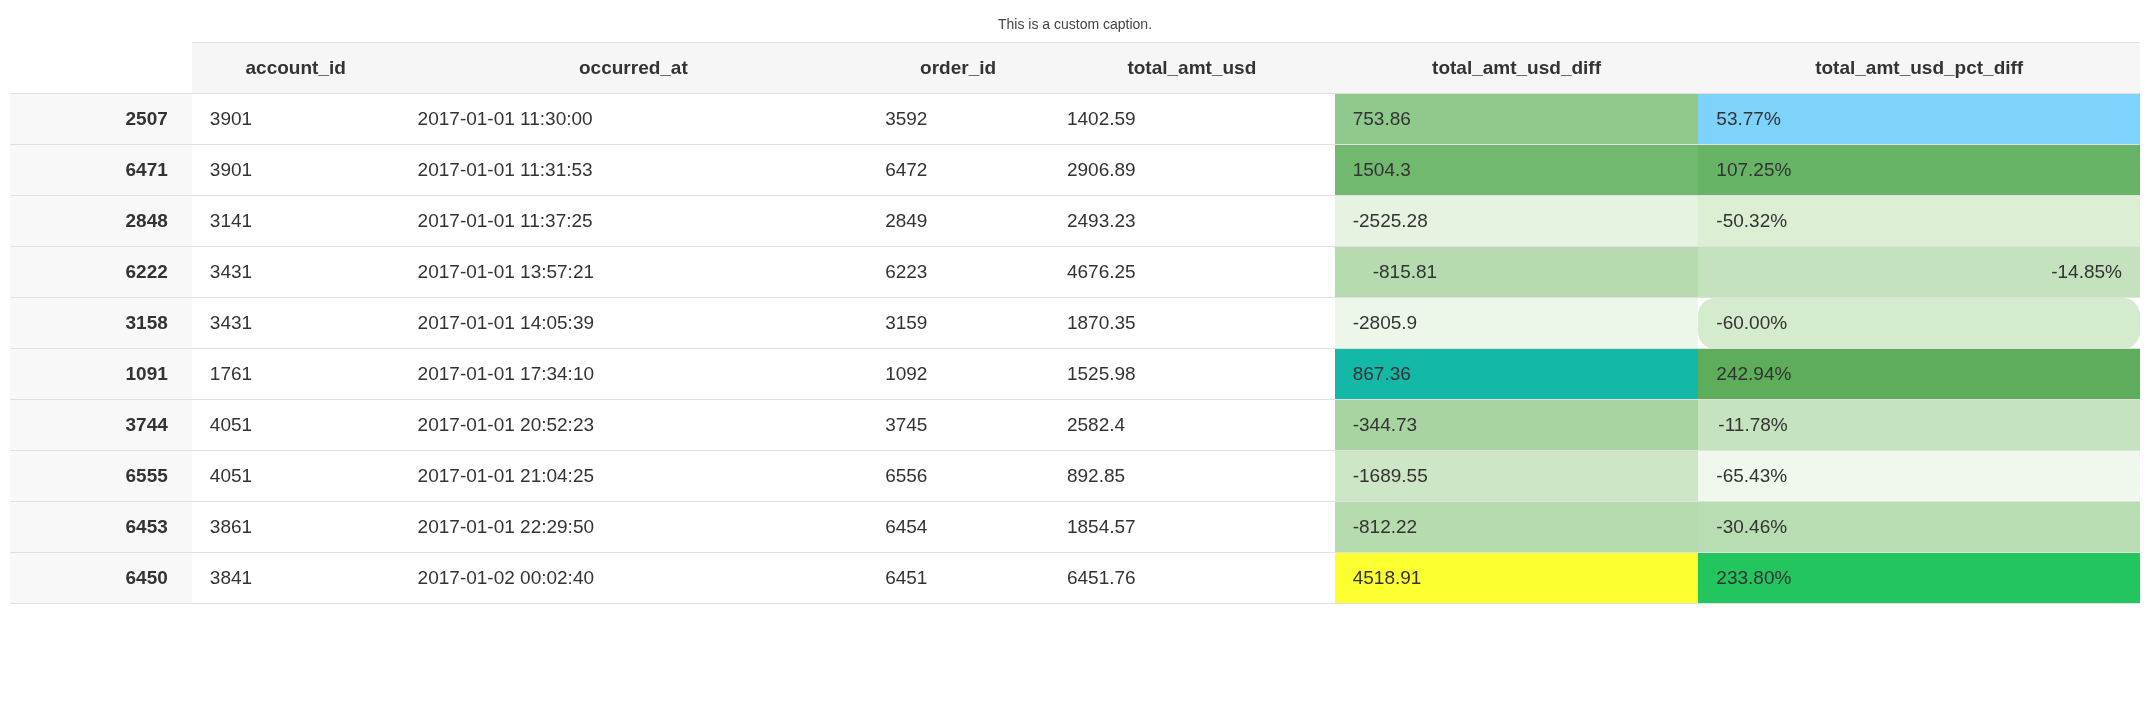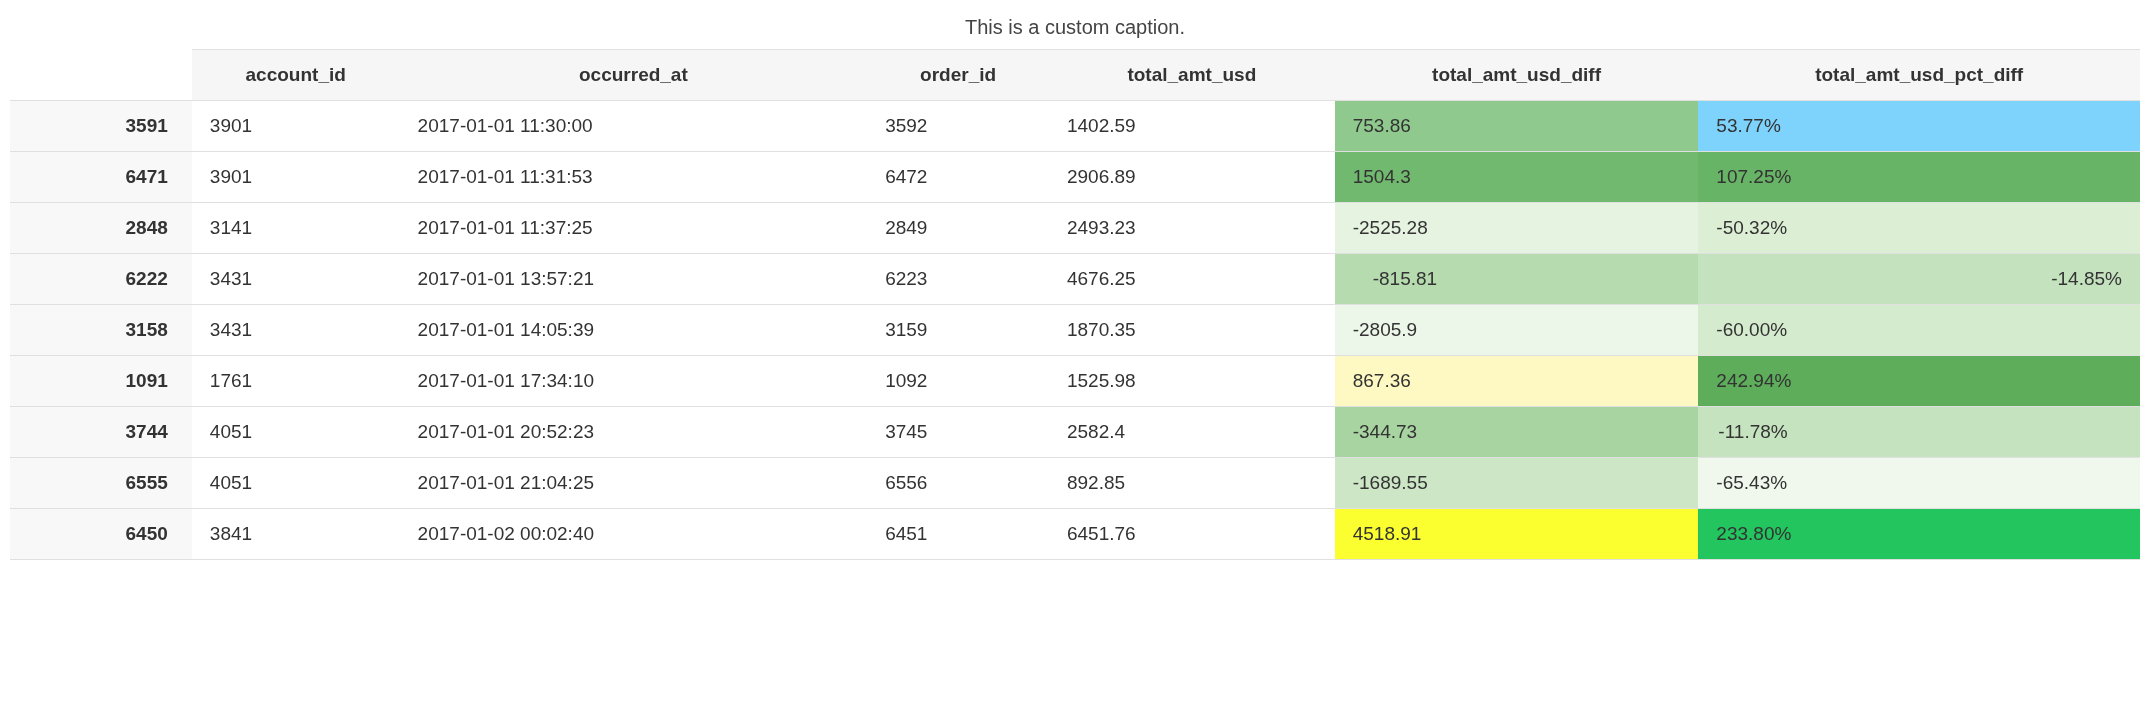--- a/index.html
+++ b/index.html
@@ -4,21 +4,21 @@
   <style>
     * { margin: 0; padding: 0; box-sizing: border-box; }
     body {
       font-family: -apple-system, BlinkMacSystemFont, "Segoe UI", Helvetica, Arial, sans-serif;
       background: #fff;
       color: #333;
       padding: 10px;
     }
     .caption {
       text-align: center;
-      font-size: 20px;
+      font-size: 14px;
       padding: 6px 0 10px 0;
       color: #444;
     }
     table {
       border-collapse: collapse;
       width: 100%;
       table-layout: fixed;
     }
     th, td {
       border-top: 1px solid #e0e0e0;
@@ -72,21 +72,21 @@
       <th>account_id</th>
       <th>occurred_at</th>
       <th>order_id</th>
       <th>total_amt_usd</th>
       <th>total_amt_usd_diff</th>
       <th>total_amt_usd_pct_diff</th>
     </tr>
   </thead>
   <tbody id="tbody">
   <tr>
-        <td class="idx">3591</td>
+        <td class="idx">2507</td>
         <td>3901</td>
         <td>2017-01-01 11:30:00</td>
         <td>3592</td>
         <td>1402.59</td>
         <td style="background-color: rgb(143, 201, 142);">753.86</td>
         <td style="background-color: #7dd3fc;">53.77%</td>
       </tr>
       <tr>
         <td class="idx">6471</td>
         <td>3901</td>
@@ -114,29 +114,29 @@
         <td style="background-color: rgb(181, 219, 174); padding-left: 38px;">-815.81</td>
         <td style="background-color: rgb(196, 226, 189); text-align: right;">-14.85%</td>
       </tr>
       <tr>
         <td class="idx">3158</td>
         <td>3431</td>
         <td>2017-01-01 14:05:39</td>
         <td>3159</td>
         <td>1870.35</td>
         <td style="background-color: rgb(237, 247, 233);">-2805.9</td>
-        <td style="background-color: rgb(213, 235, 205);">-60.00%</td>
+        <td style="background-color: rgb(213, 235, 205); border-radius: 17px;">-60.00%</td>
       </tr>
       <tr>
         <td class="idx">1091</td>
         <td>1761</td>
         <td>2017-01-01 17:34:10</td>
         <td>1092</td>
         <td>1525.98</td>
-        <td style="background-color: #fef9c3;">867.36</td>
+        <td style="background-color: #14b8a6;">867.36</td>
         <td style="background-color: rgb(93, 173, 91);">242.94%</td>
       </tr>
       <tr>
         <td class="idx">3744</td>
         <td>4051</td>
         <td>2017-01-01 20:52:23</td>
         <td>3745</td>
         <td>2582.4</td>
         <td style="background-color: rgb(168, 212, 161);">-344.73</td>
         <td style="background-color: rgb(198, 227, 191); padding-left: 20px;">-11.78%</td>
@@ -144,20 +144,29 @@
       <tr>
         <td class="idx">6555</td>
         <td>4051</td>
         <td>2017-01-01 21:04:25</td>
         <td>6556</td>
         <td>892.85</td>
         <td style="background-color: rgb(205, 230, 197);">-1689.55</td>
         <td style="background-color: rgb(240, 248, 237);">-65.43%</td>
       </tr>
       <tr>
+        <td class="idx">6453</td>
+        <td>3861</td>
+        <td>2017-01-01 22:29:50</td>
+        <td>6454</td>
+        <td>1854.57</td>
+        <td style="background-color: rgb(181, 219, 174);">-812.22</td>
+        <td style="background-color: rgb(185, 221, 178);">-30.46%</td>
+      </tr>
+      <tr>
         <td class="idx">6450</td>
         <td>3841</td>
         <td>2017-01-02 00:02:40</td>
         <td>6451</td>
         <td>6451.76</td>
         <td style="background-color: rgb(252, 255, 47);">4518.91</td>
         <td style="background-color: #22c55e;">233.80%</td>
       </tr>
     </tbody>
 </table>

